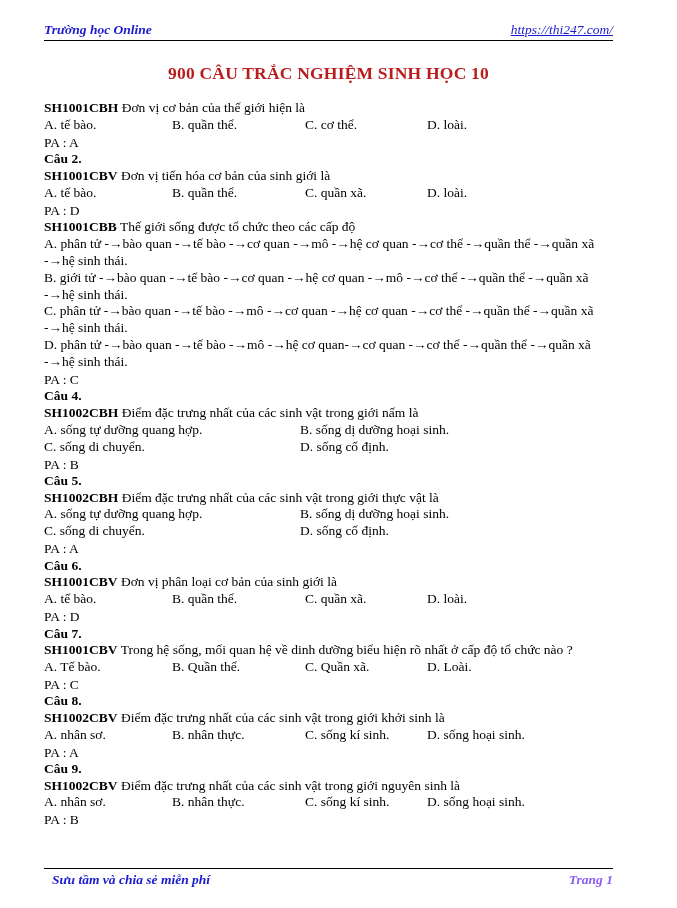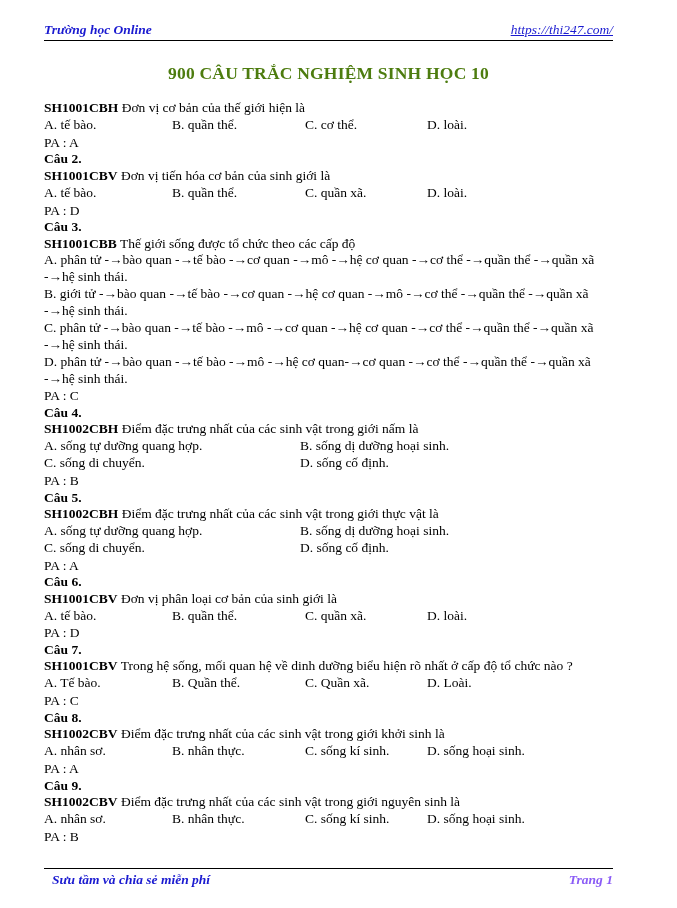--- a/index.html
+++ b/index.html
@@ -38,21 +38,21 @@
   .header-right {
     font-family: "Liberation Serif", serif;
     font-style: italic;
     font-size: 13.5px;
     color: #1a1ad0;
     text-decoration: underline;
   }
   
   .doc-title {
     text-align: center;
-    color: #4d7c0f;
+    color: #b91c1c;
     font-weight: bold;
     font-size: 17.5px;
     margin-top: 22px;
     margin-bottom: 16px;
     letter-spacing: 0.2px;
   }
   
   .qblock {
     margin-bottom: 0;
   }
@@ -145,21 +145,20 @@
         <div class="qstem"><span class="qcode">SH1001CBV</span><span class="qtext"> Đơn vị tiến hóa cơ bản của sinh giới là</span></div>
         <div class="opts-row cols4">
           <div>A. tế bào.</div>
           <div>B. quần thể.</div>
           <div>C. quần xã.</div>
           <div>D. loài.</div>
         </div>
         <div class="ans">PA : D</div>
       </div>
       <div class="qblock">
-        <div class="qnum">Câu 3.</div>
         <div class="qstem"><span class="qcode">SH1001CBB</span><span class="qtext"> Thế giới sống được tổ chức theo các cấp độ</span></div>
         <div class="opt-wrap">A. phân tử -→bào quan -→tế bào -→cơ quan -→mô -→hệ cơ quan -→cơ thể -→quần thể -→quần xã -→hệ sinh thái.</div>
         <div class="opt-wrap">B. giới tử -→bào quan -→tế bào -→cơ quan -→hệ cơ quan -→mô -→cơ thể -→quần thể -→quần xã -→hệ sinh thái.</div>
         <div class="opt-wrap">C. phân tử -→bào quan -→tế bào -→mô -→cơ quan -→hệ cơ quan -→cơ thể -→quần thể -→quần xã -→hệ sinh thái.</div>
         <div class="opt-wrap">D. phân tử -→bào quan -→tế bào -→mô -→hệ cơ quan-→cơ quan -→cơ thể -→quần thể -→quần xã -→hệ sinh thái.</div>
         <div class="ans">PA : C</div>
       </div>
       <div class="qblock">
         <div class="qnum">Câu 4.</div>
         <div class="qstem"><span class="qcode">SH1002CBH</span><span class="qtext"> Điểm đặc trưng nhất của các sinh vật trong giới nấm là</span></div>

